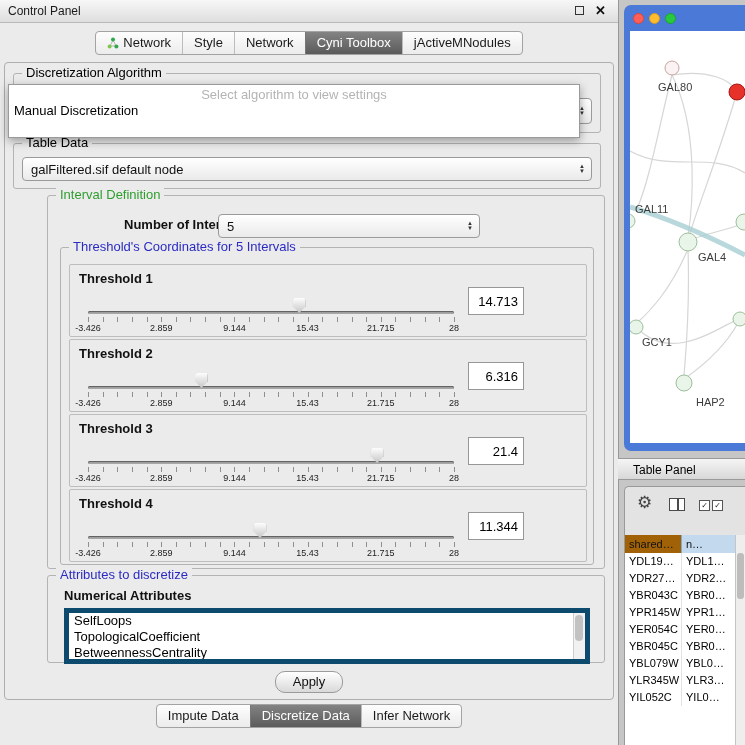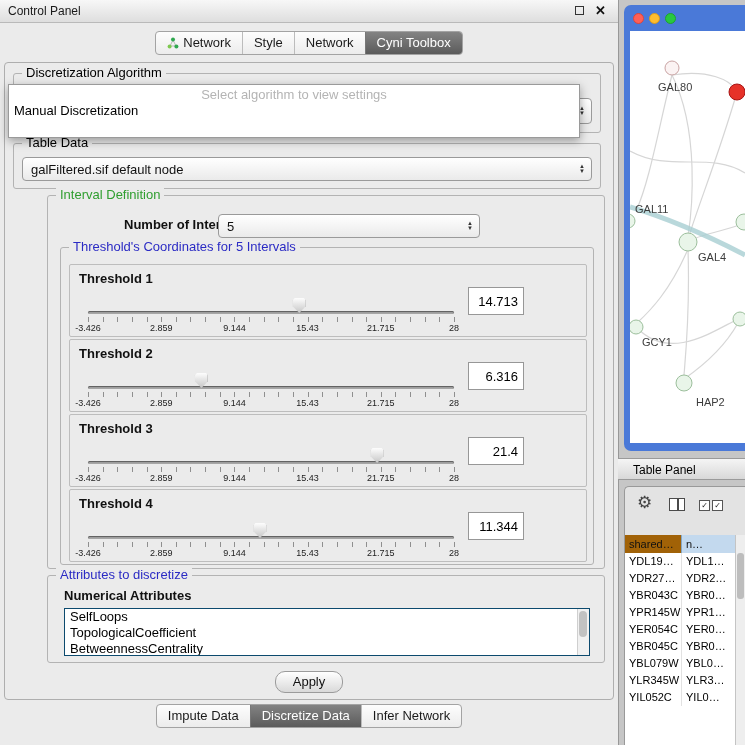--- a/index.html
+++ b/index.html
@@ -63,21 +63,21 @@
   .ticks{position:absolute;left:18px;top:52px;width:366px;height:5px;
     background:repeating-linear-gradient(90deg,#8f8f8f 0,#8f8f8f 1px,transparent 1px,transparent 14.64px);
     border-right:1px solid #8f8f8f;}
   .ticklabels{position:absolute;left:18px;top:58px;width:366px;height:10px;font-size:9px;color:#222;}
   .ticklabels span{position:absolute;transform:translateX(-50%);white-space:nowrap;}
   .vbox{position:absolute;left:398px;top:22px;width:56px;height:28px;background:#fff;border:1px solid #979797;
     font-size:13px;color:#000;text-align:right;line-height:28px;padding-right:5px;box-sizing:border-box;}
 
   
   #attr-sub{position:absolute;left:16px;top:12px;font-size:13px;font-weight:bold;color:#111;}
-  .listbox{position:absolute;left:16px;right:14px;top:32px;height:46px;background:#fff;border:1px solid #0c4a6e;overflow:hidden;}
+  .listbox{position:absolute;left:16px;right:14px;top:32px;height:46px;background:#fff;border:5px solid #0c4a6e;overflow:hidden;}
   .litem{font-size:13px;line-height:16px;padding-left:5px;color:#000;white-space:nowrap;}
   .vscroll{position:absolute;right:0;top:0;bottom:0;width:11px;background:#f1f1f1;border-left:1px solid #cfcfcf;}
   .vscroll .thumbbar{position:absolute;left:1px;top:2px;width:8px;height:26px;background:#c2c2c2;border-radius:4px;}
 
   #apply-btn{position:absolute;left:50%;transform:translateX(-50%);top:608px;width:66px;height:20px;border:1px solid #9b9b9b;border-radius:10px;background:linear-gradient(#ffffff,#d9d9d9);font-size:13px;color:#111;text-align:center;line-height:19px;}
 
   .bottombar{position:absolute;left:0;right:0;top:704px;text-align:center;}
 
   
   #network-window{position:absolute;left:624px;top:5px;width:121px;height:446px;background:#4a79d8;border-radius:7px 0 0 7px;}
@@ -132,20 +132,23 @@
       </span>
       <span class="tab">
           <span>Style</span>
         </span>
       <span class="tab">
           <span>Network</span>
         </span>
       <span class="tab selected">
           <span>Cyni Toolbox</span>
         </span>
+      <span class="tab">
+          <span>jActiveMNodules</span>
+        </span>
     </span>
   </div>
 
   <div id="content">
 
     <div class="group" id="algo-group">
       <span class="gtitle bold">Discretization Algorithm</span>
       <div class="combo" id="algo-combo">
         <span class="combo-text"></span>
         <span class="stepper">

